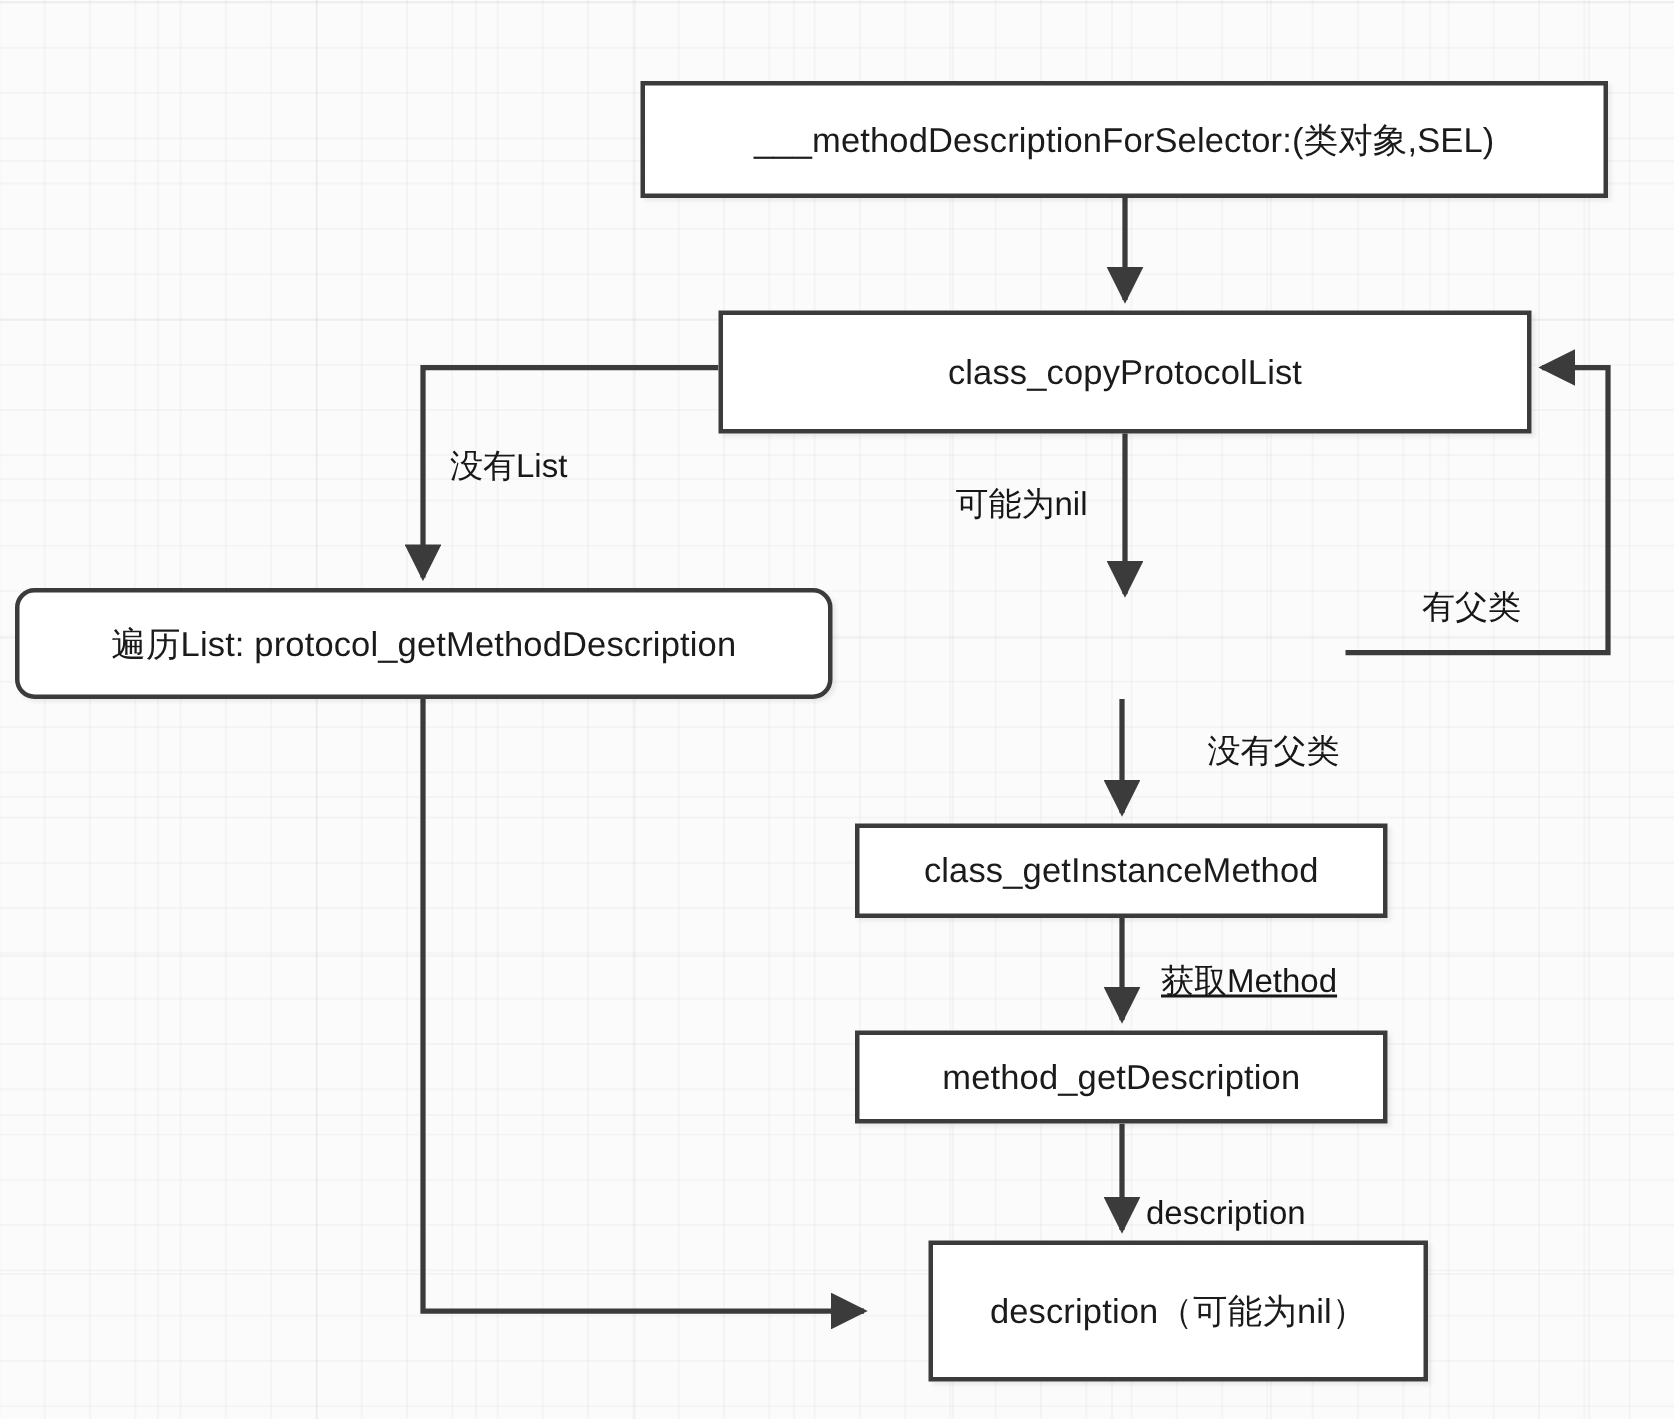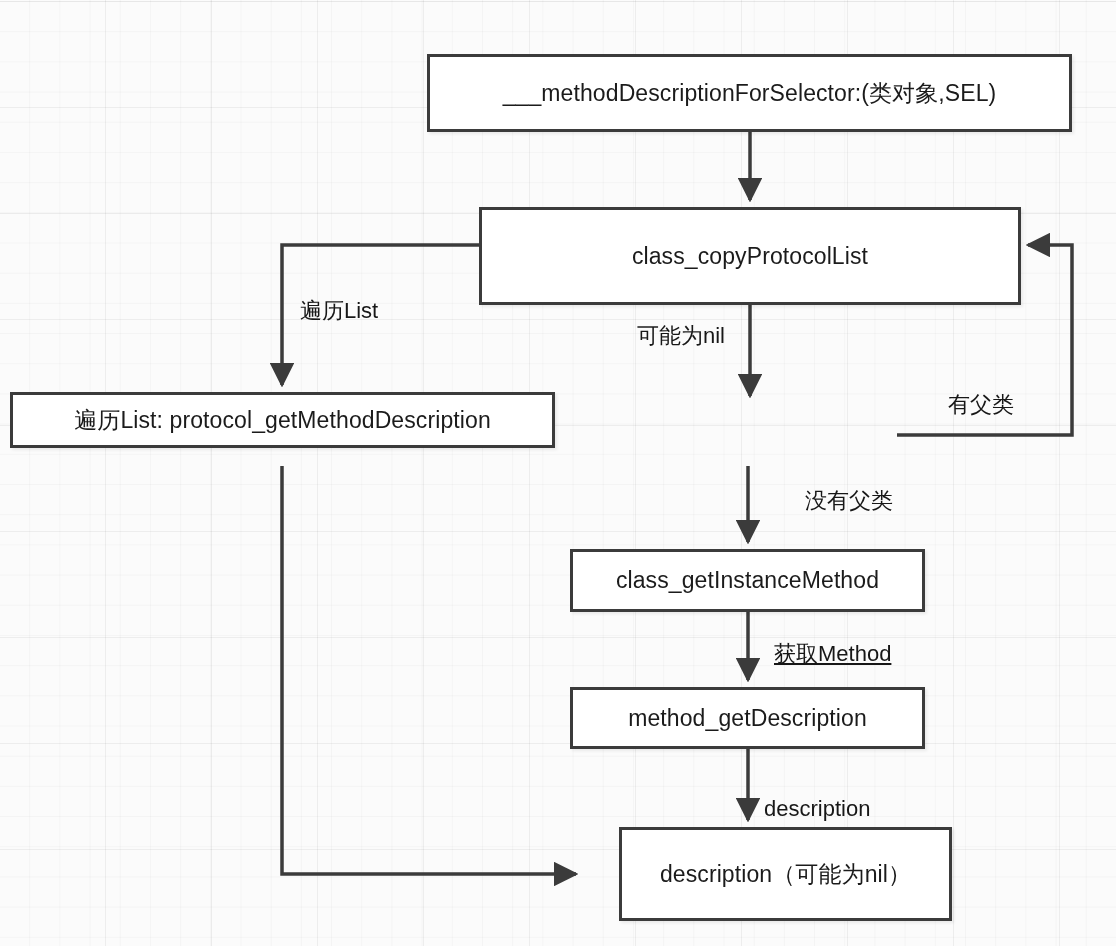--- a/index.html
+++ b/index.html
@@ -95,42 +95,42 @@
       <path d="M 748 749 L 748 820" marker-end="url(#arrow)"></path>
 
       <path d="M 282 466 L 282 874 L 576 874" marker-end="url(#arrow)"></path>
     </g>
   </svg>
 
   <div class="node" style="left:427px; top:54px; width:645px; height:78px;">
     <span class="node-label">___methodDescriptionForSelector:(类对象,SEL)</span>
   </div>
 
-  <div class="node" style="left:479px; top:207px; width:542px; height:98px;">
+  <div class="node" style="left:479px; top:207px; width:542px; height:82px;">
     <span class="node-label">class_copyProtocolList</span>
   </div>
 
-  <div class="node" style="left:10px; top:392px; width:545px; height:56px;">
+  <div class="node" style="left:10px; top:392px; width:545px; height:74px;border-radius:13px;">
     <span class="node-label">遍历List: protocol_getMethodDescription</span>
   </div>
 
 
   <div class="node" style="left:570px; top:549px; width:355px; height:63px;">
     <span class="node-label">class_getInstanceMethod</span>
   </div>
 
   <div class="node" style="left:570px; top:687px; width:355px; height:62px;">
     <span class="node-label">method_getDescription</span>
   </div>
 
   <div class="node" style="left:583px; top:827px; width:333px; height:94px;margin-left:36px;">
     <span class="node-label">description（可能为nil）</span>
   </div>
 
-  <span class="edge-label" style="left:300px; top:300px;">遍历List</span>
+  <span class="edge-label" style="left:300px; top:300px;">没有List</span>
 
   <span class="edge-label" style="left:637px; top:325px;">可能为nil</span>
 
   <span class="edge-label" style="left:948px; top:394px;">有父类</span>
 
   <span class="edge-label" style="left:761px; top:490px;margin-left:44px;">没有父类</span>
 
   <span class="edge-label" style="left:774px; top:643px;text-decoration:underline;">获取Method</span>
 
   <span class="edge-label" style="left:764px; top:798px;">description</span>

